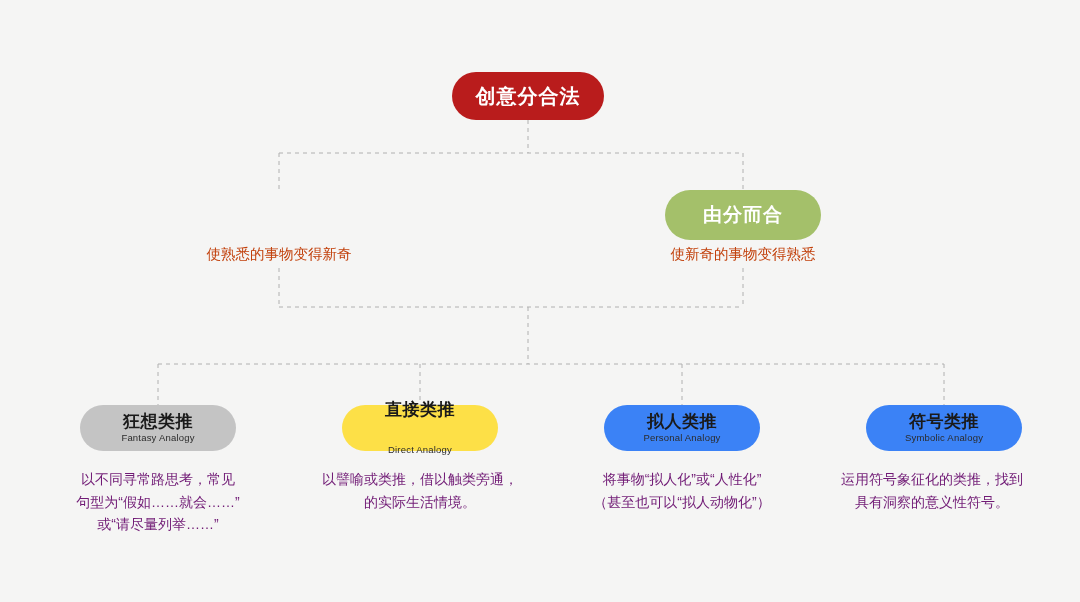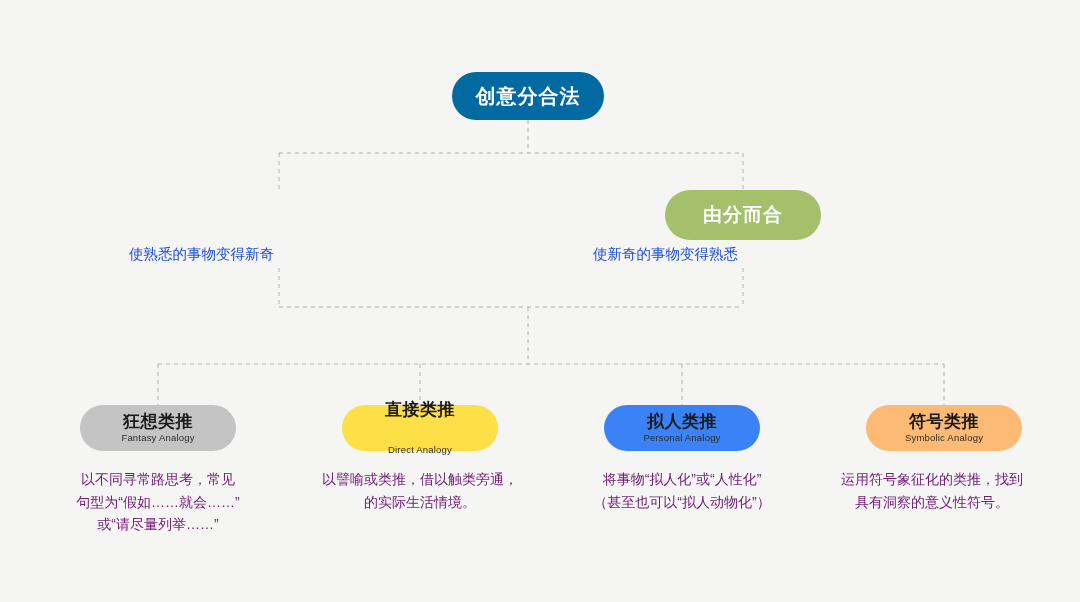--- a/index.html
+++ b/index.html
@@ -69,23 +69,23 @@
     color: #ffffff;
     font-size: 19px;
     font-weight: bold;
     letter-spacing: 1px;
   }
 
   .branch-caption {
     position: absolute;
     top: 245px;
     width: 300px;
-    text-align: left;
+    text-align: center;
     font-size: 14.5px;
-    color: #1d4ed8;
+    color: #c2410c;
     font-family: Liberation Serif, serif;
   }
   .branch-caption.left  { left: 129px; }
   .branch-caption.right { left: 593px; }
 
   .node-leaf {
     width: 156px;
     height: 46px;
     top: 405px;
     background: #c4c4c4;
@@ -147,21 +147,21 @@
 
       <path d="M158,364 L944,364"></path>
 
       <path d="M158,364 L158,405"></path>
       <path d="M420,364 L420,405"></path>
       <path d="M682,364 L682,405"></path>
       <path d="M944,364 L944,405"></path>
     </g>
   </svg>
 
-  <div class="node node-root" style="background: #0369a1;">
+  <div class="node node-root" style="background: #b91c1c;">
     <span class="title">创意分合法</span>
   </div>
 
   <div class="branch-caption left">使熟悉的事物变得新奇</div>
 
   <div class="node node-branch right" style="background: rgb(164, 192, 106);">
     <span class="title">由分而合</span>
   </div>
   <div class="branch-caption right">使新奇的事物变得熟悉</div>
 
@@ -186,21 +186,21 @@
 
   <div class="node node-leaf l2" style="background: #3b82f6;">
     <span class="title">拟人类推</span>
     <span class="subtitle">Personal Analogy</span>
   </div>
   <div class="leaf-desc d2">
       <span class="line">将事物“拟人化”或“人性化”</span>
       <span class="line">（甚至也可以“拟人动物化”）</span>
     </div>
 
-  <div class="node node-leaf l3" style="background: #fdba74;">
+  <div class="node node-leaf l3" style="background: #3b82f6;">
     <span class="title">符号类推</span>
     <span class="subtitle">Symbolic Analogy</span>
   </div>
   <div class="leaf-desc d3">
       <span class="line">运用符号象征化的类推，找到</span>
       <span class="line">具有洞察的意义性符号。</span>
     </div>
 
 </div>
 

